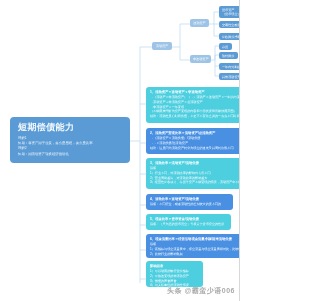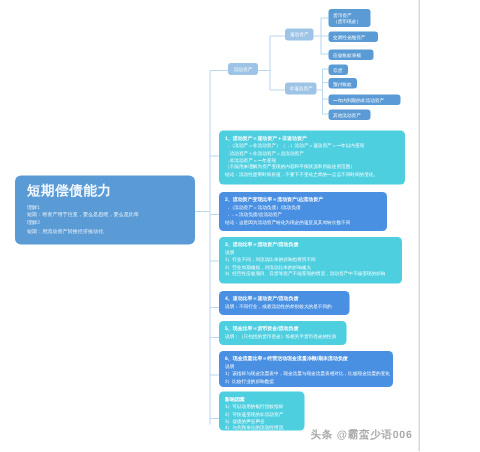--- a/index.html
+++ b/index.html
@@ -4,21 +4,21 @@
 <style>
   html,body{margin:0;padding:0;}
   body{
     width:280px;height:301px;
     background:#ffffff;
     font-family:"Liberation Sans","DejaVu Sans",sans-serif;
     overflow:hidden;
     position:relative;
   }
   #canvas{
-    position:absolute;left:0;top:0;width:280px;height:301px;
+    position:absolute;left:0;top:0;width:240px;height:301px;
     background:#fff;
     border-right:1px solid #d8d8d8;
     box-sizing:border-box;
     overflow:hidden;
   }
   svg.wires{position:absolute;left:0;top:0;width:280px;height:301px;pointer-events:none;}
 
   
   .root{
     position:absolute;

